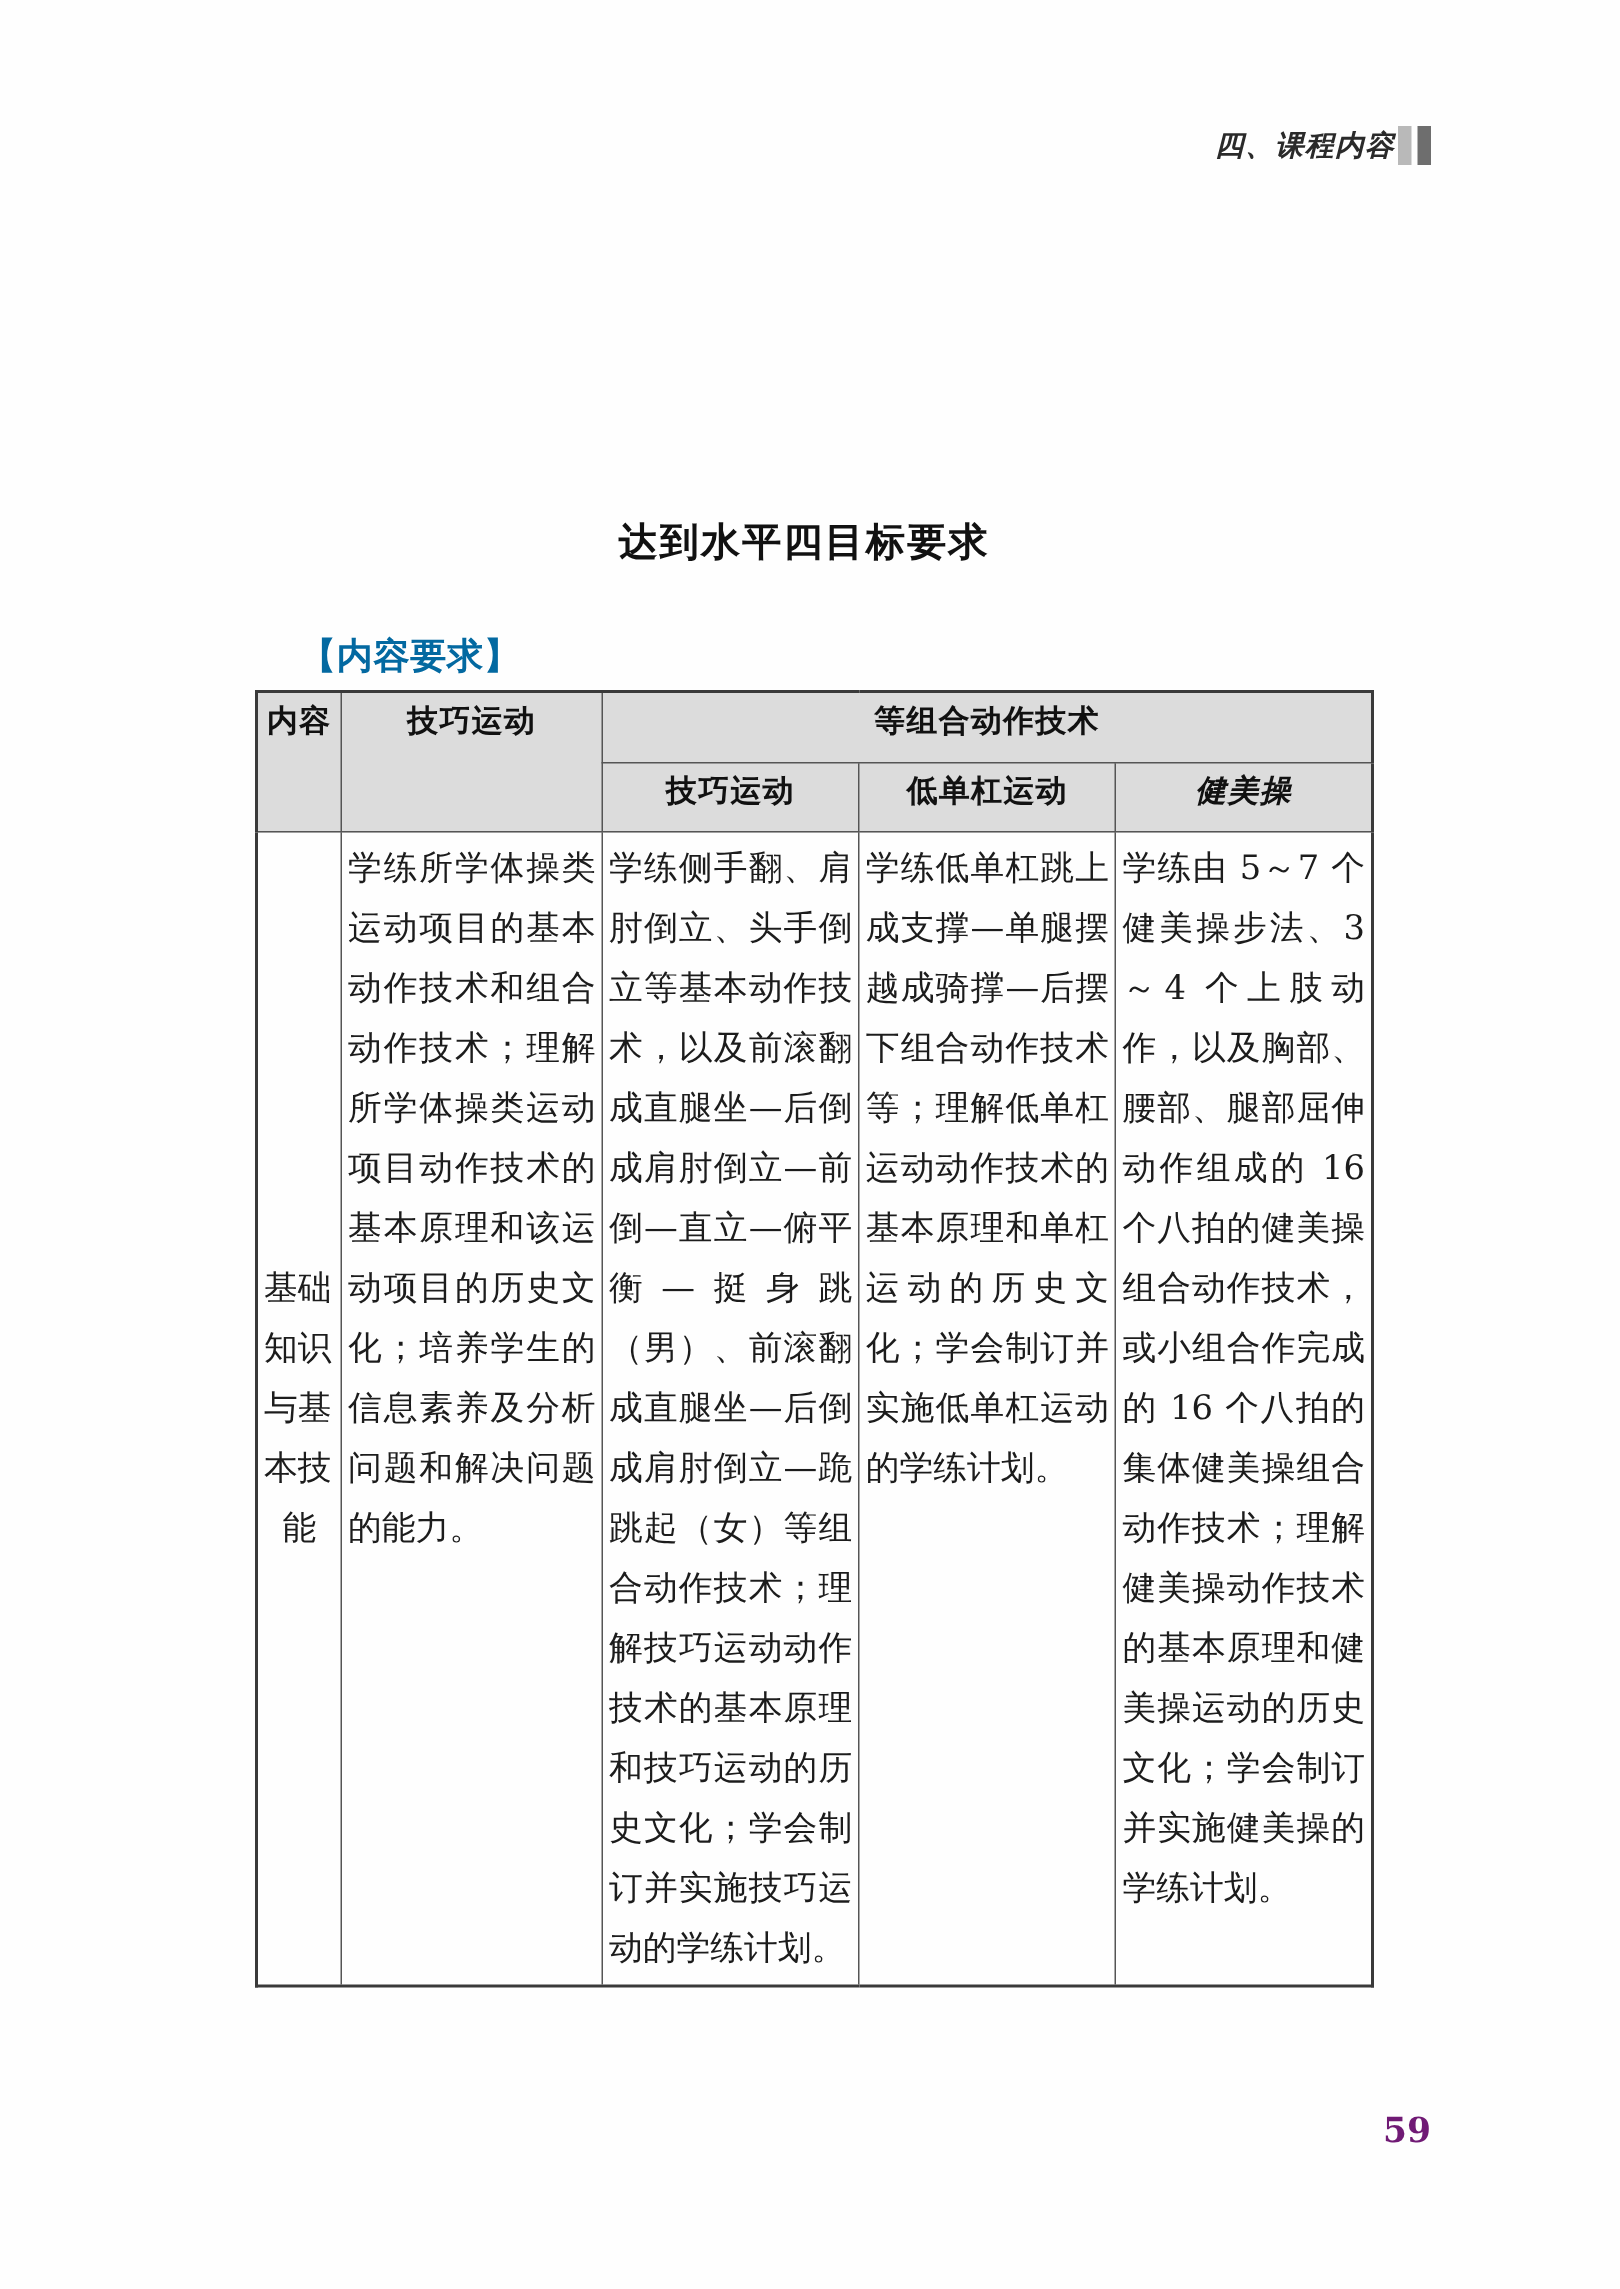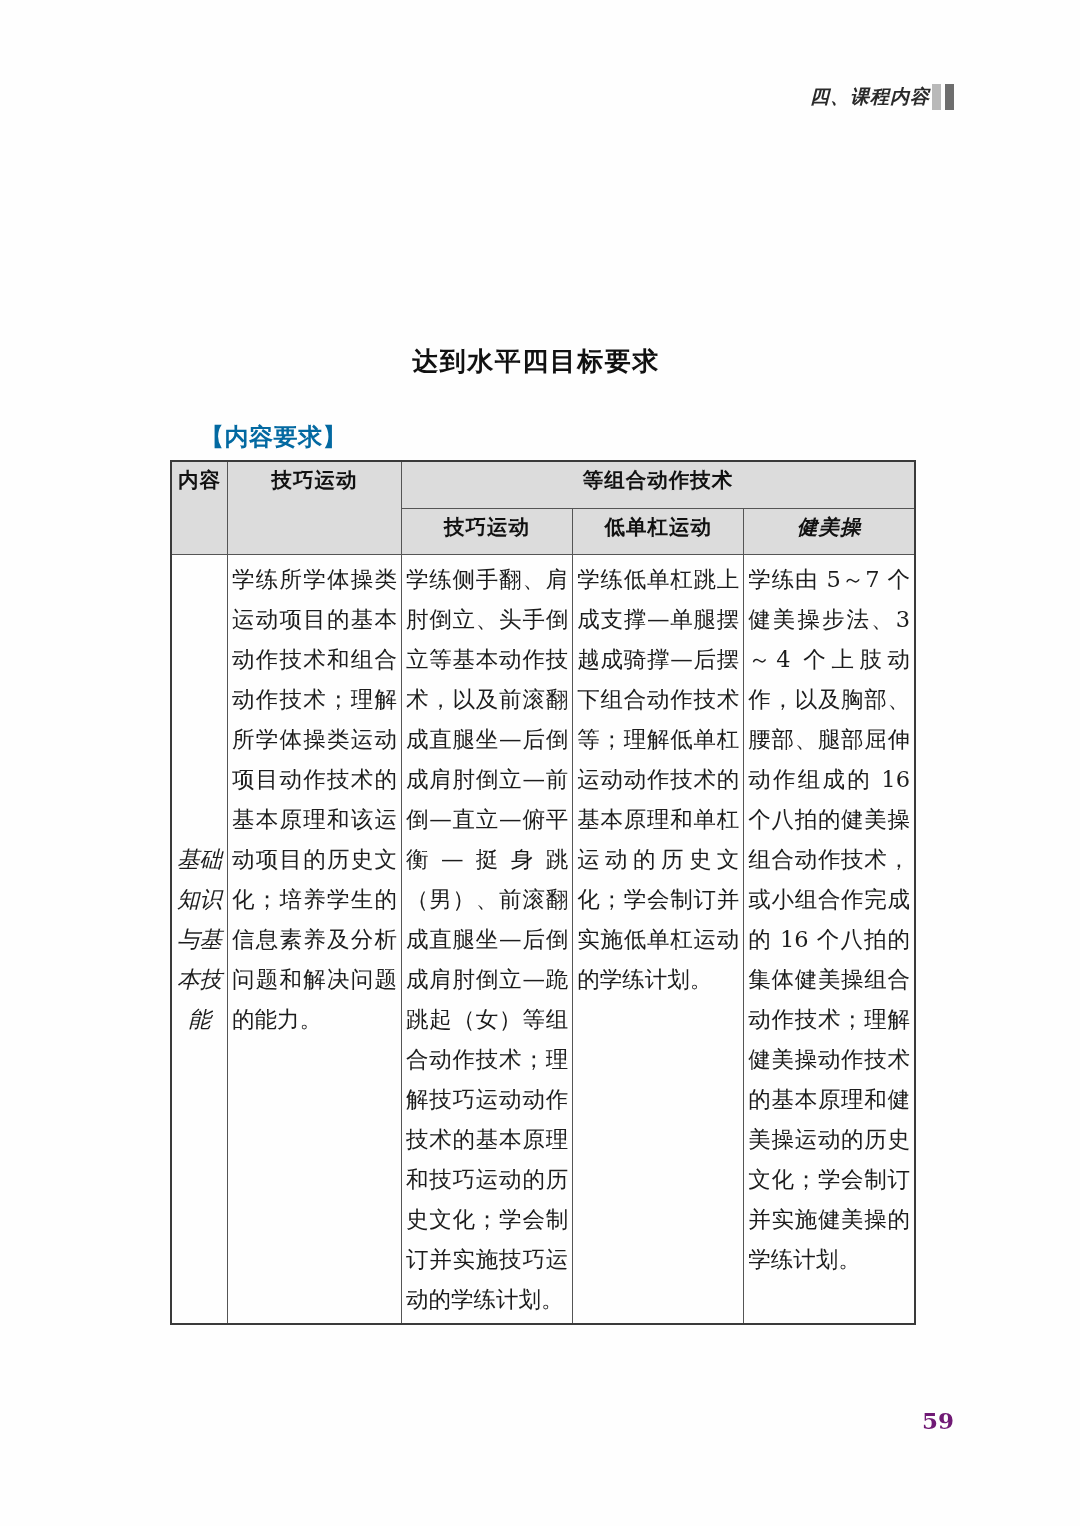--- a/index.html
+++ b/index.html
@@ -130,27 +130,26 @@
     font-size: 22.5px;
     line-height: 40px;
     color: #1c1c1c;
     padding: 14px 10px 18px 10px;
     text-align: justify;
     text-align-last: left;
     text-justify: inter-ideograph;
     word-break: break-all;
   }
   .bodycell.label {
-    text-align: center;
+    text-align: left;
     text-align-last: center;
     vertical-align: middle;
     padding: 20px 4px;
     word-break: break-all;
     line-height: 40px;
-    font-style: italic;
   }
   .row-body { height: 640px; }
 
   
   .page-number {
     position: absolute;
     bottom: 92px;
     right: 126px;
     font-family: "DejaVu Serif", "Liberation Serif", serif;
     font-size: 23px;

